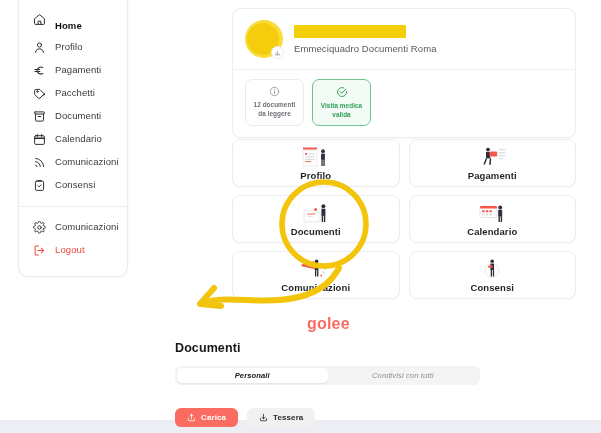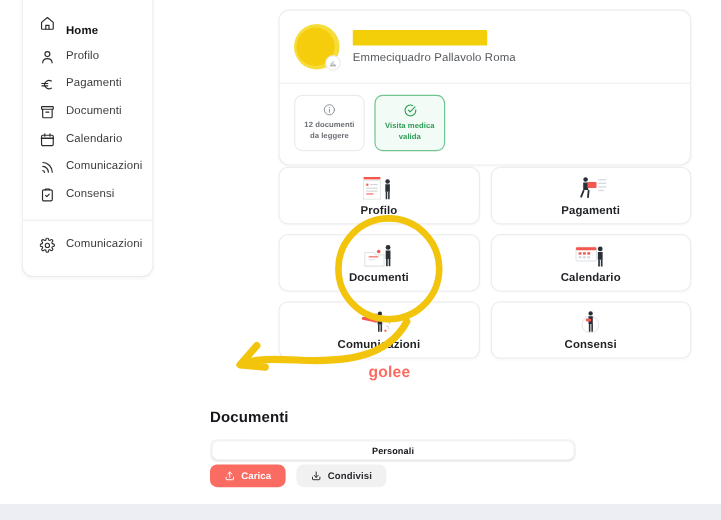--- a/index.html
+++ b/index.html
@@ -190,22 +190,22 @@
   .tile-label {
     font-size: 9.5px;
     font-weight: bold;
     color: #1f2124;
     letter-spacing: 0.1px;
   }
 
   
   .golee-logo {
     position: absolute;
-    left: 307px; top: 302px;
-    font-size: 13px;
+    left: 307px; top: 315px;
+    font-size: 16px;
     font-weight: bold;
     color: #fa6b61;
     letter-spacing: 0.2px;
   }
 
   
   .docs-section {
     position: absolute;
     left: 175px; top: 341px;
     width: 305px;
@@ -225,29 +225,30 @@
     height: 19px;
   }
   .seg {
     flex: 1;
     display: flex; align-items: center; justify-content: center;
     font-size: 7.6px;
     color: #8b9096;
     border-radius: 5px;
     cursor: pointer;
     letter-spacing: 0.1px;
+    font-style: italic;
   }
   .seg.active {
     background: #ffffff;
     color: #15171a;
     font-weight: bold;
     box-shadow: 0 1px 2px rgba(0,0,0,0.07);
   }
   .doc-actions {
-    margin-top: 2px;
+    margin-top: 23px;
     display: flex;
     gap: 9px;
   }
   .btn {
     display: flex;
     align-items: center;
     justify-content: center;
     gap: 5px;
     height: 19px;
     border-radius: 6px;
@@ -312,20 +313,29 @@
       <span class="nav-icon">
         <svg width="13" height="13" viewBox="0 0 24 24" fill="none" stroke="currentColor" stroke-width="1.9" stroke-linecap="round" stroke-linejoin="round">
             <path d="M18 6.5A7 7 0 0 0 7.5 12 7 7 0 0 0 18 17.5"></path>
             <path d="M3.5 10.3h9"></path>
             <path d="M3.5 13.9h9"></path>
           </svg>
       </span>
       <span class="nav-label">Pagamenti</span>
     </div>
 
+    <div class="nav-item">
+      <span class="nav-icon">
+        <svg width="13" height="13" viewBox="0 0 24 24" fill="none" stroke="currentColor" stroke-width="1.8" stroke-linecap="round" stroke-linejoin="round">
+            <path d="M20.5 12.8 12.8 20.5a2.2 2.2 0 0 1-3.1 0L3.5 14.3a2.2 2.2 0 0 1-.6-1.6l.3-6.6a1.6 1.6 0 0 1 1.5-1.5l6.6-.3a2.2 2.2 0 0 1 1.6.6l7.6 7.6a2 2 0 0 1 0 2.3z"></path>
+            <circle cx="8.3" cy="8.3" r="1.5"></circle>
+          </svg>
+      </span>
+      <span class="nav-label">Pacchetti</span>
+    </div>
 
     <div class="nav-item">
       <span class="nav-icon">
         <svg width="13" height="13" viewBox="0 0 24 24" fill="none" stroke="currentColor" stroke-width="1.8" stroke-linecap="round" stroke-linejoin="round">
             <rect x="3" y="3.5" width="18" height="4" rx="1"></rect>
             <path d="M4.7 7.5V19a1.5 1.5 0 0 0 1.5 1.5h11.6a1.5 1.5 0 0 0 1.5-1.5V7.5"></path>
             <path d="M9.8 12h4.4"></path>
           </svg>
       </span>
       <span class="nav-label">Documenti</span>
@@ -376,38 +386,48 @@
     <div class="nav-item">
       <span class="nav-icon">
         <svg width="13" height="13" viewBox="0 0 24 24" fill="none" stroke="currentColor" stroke-width="1.7" stroke-linecap="round" stroke-linejoin="round">
             <circle cx="12" cy="12" r="3.2"></circle>
             <path d="M19.1 14.5a1.6 1.6 0 0 0 .3 1.8l.1.1a2 2 0 1 1-2.8 2.8l-.1-.1a1.6 1.6 0 0 0-1.8-.3 1.6 1.6 0 0 0-1 1.5v.2a2 2 0 1 1-4 0v-.1a1.6 1.6 0 0 0-1-1.5 1.6 1.6 0 0 0-1.8.3l-.1.1a2 2 0 1 1-2.8-2.8l.1-.1a1.6 1.6 0 0 0 .3-1.8 1.6 1.6 0 0 0-1.5-1h-.2a2 2 0 1 1 0-4h.1a1.6 1.6 0 0 0 1.5-1 1.6 1.6 0 0 0-.3-1.8l-.1-.1a2 2 0 1 1 2.8-2.8l.1.1a1.6 1.6 0 0 0 1.8.3h.1a1.6 1.6 0 0 0 1-1.5v-.2a2 2 0 1 1 4 0v.1a1.6 1.6 0 0 0 1 1.5 1.6 1.6 0 0 0 1.8-.3l.1-.1a2 2 0 1 1 2.8 2.8l-.1.1a1.6 1.6 0 0 0-.3 1.8v.1a1.6 1.6 0 0 0 1.5 1h.2a2 2 0 1 1 0 4h-.1a1.6 1.6 0 0 0-1.5 1z"></path>
           </svg>
       </span>
       <span class="nav-label">Comunicazioni</span>
     </div>
 
+    <div class="nav-item danger">
+      <span class="nav-icon">
+        <svg width="13" height="13" viewBox="0 0 24 24" fill="none" stroke="currentColor" stroke-width="1.9" stroke-linecap="round" stroke-linejoin="round">
+            <path d="M10 3.5H5.5a1.5 1.5 0 0 0-1.5 1.5v14a1.5 1.5 0 0 0 1.5 1.5H10"></path>
+            <path d="m15.5 7.8 4.2 4.2-4.2 4.2"></path>
+            <path d="M19.2 12H9"></path>
+          </svg>
+      </span>
+      <span class="nav-label">Logout</span>
+    </div>
   </div>
 </nav>
 
 <section class="profile-card">
   <div class="profile-head">
     <div class="avatar-wrap">
       <div class="avatar-ring"></div>
       <div class="avatar-core"></div>
       <div class="avatar-badge">
         <svg width="7" height="7" viewBox="0 0 24 24" fill="none" stroke="currentColor" stroke-width="2.4" stroke-linecap="round" stroke-linejoin="round">
             <path d="M4 20h16"></path>
             <path d="M7 20v-7M12 20V8M17 20v-4"></path>
           </svg>
       </div>
     </div>
     <div class="profile-text">
       <div class="redacted-name"></div>
-      <div class="team-name">Emmeciquadro Pallavolo Roma</div>
+      <div class="team-name">Emmeciquadro Documenti Roma</div>
     </div>
   </div>
 
   <div class="chips-row">
     <div class="chip">
       <span class="chip-icon">
         <svg width="11" height="11" viewBox="0 0 24 24" fill="none" stroke="currentColor" stroke-width="1.8" stroke-linecap="round" stroke-linejoin="round">
             <circle cx="12" cy="12" r="9.2"></circle>
             <path d="M12 16.4v-5"></path>
             <path d="M12 7.9h.01" stroke-width="2.4"></path>
@@ -529,20 +549,21 @@
   </div>
 </section>
 
 <div class="golee-logo">golee</div>
 
 <section class="docs-section">
   <h2 class="docs-title">Documenti</h2>
 
   <div class="segmented">
     <div class="seg active">Personali</div>
+    <div class="seg">Condivisi con tutti</div>
   </div>
 
   <div class="doc-actions">
     <div class="btn btn-primary">
       <span>
         <svg width="9" height="9" viewBox="0 0 24 24" fill="none" stroke="currentColor" stroke-width="2.2" stroke-linecap="round" stroke-linejoin="round">
             <path d="M12 15.5V3.5"></path>
             <path d="m7.5 8 4.5-4.5L16.5 8"></path>
             <path d="M3.8 15v4.2a1.5 1.5 0 0 0 1.5 1.5h13.4a1.5 1.5 0 0 0 1.5-1.5V15"></path>
           </svg>
@@ -551,21 +572,21 @@
     </div>
 
     <div class="btn btn-secondary">
       <span>
         <svg width="9" height="9" viewBox="0 0 24 24" fill="none" stroke="currentColor" stroke-width="2.2" stroke-linecap="round" stroke-linejoin="round">
             <path d="M12 3.5v12"></path>
             <path d="m7.5 11 4.5 4.5L16.5 11"></path>
             <path d="M3.8 15v4.2a1.5 1.5 0 0 0 1.5 1.5h13.4a1.5 1.5 0 0 0 1.5-1.5V15"></path>
           </svg>
       </span>
-      <span>Condivisi</span>
+      <span>Tessera</span>
     </div>
   </div>
 </section>
 
 <svg class="annot" viewBox="0 0 601 433">
   <circle cx="324" cy="224" r="42" fill="none" stroke="#f2c40c" stroke-width="5.5"></circle>
   <path d="M339 268 C 322 300, 282 302, 247 300 C 226 299, 213 299, 203 303" fill="none" stroke="#f2c40c" stroke-width="6" stroke-linecap="round"></path>
   <path d="M214 288 L200 304 L221 306" fill="none" stroke="#f2c40c" stroke-width="6" stroke-linecap="round" stroke-linejoin="round"></path>
 </svg>
 

